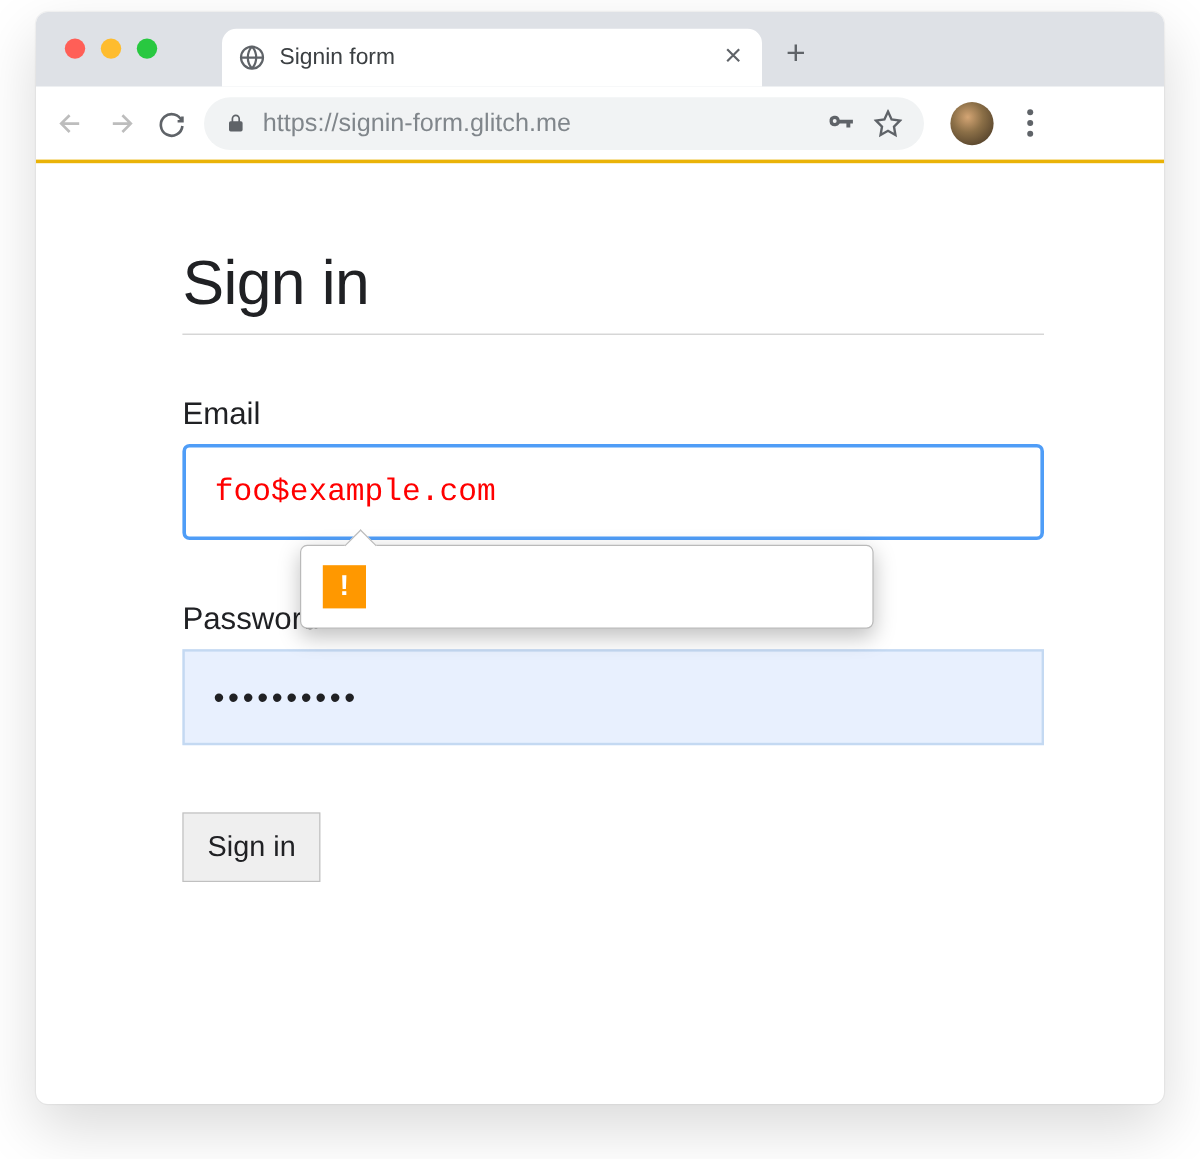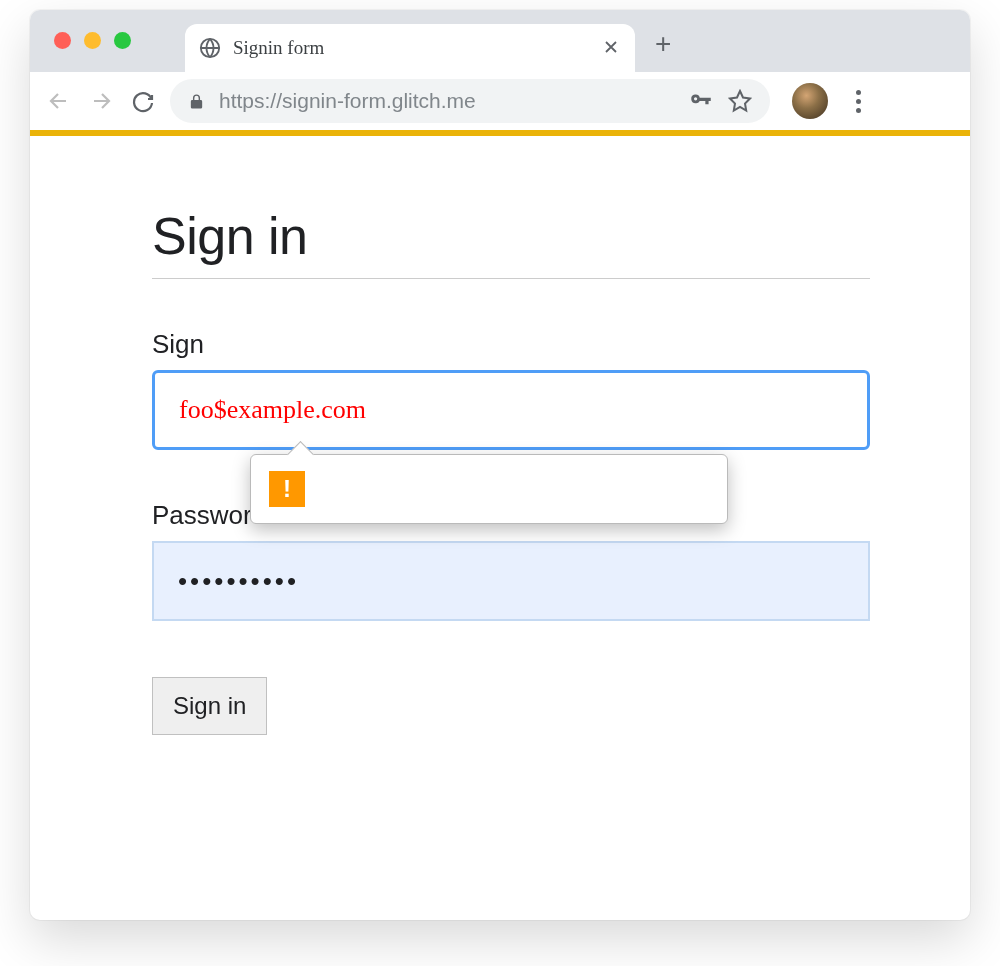--- a/index.html
+++ b/index.html
@@ -54,21 +54,20 @@
       left: 155px;
       bottom: 0;
       width: 450px;
       height: 48px;
       background: #ffffff;
       border-radius: 12px 12px 0 0;
       display: flex;
       align-items: center;
       padding: 0 14px;
       gap: 12px;
-      font-family: Liberation Serif, serif;
     }
     .tab-globe {
       color: #5f6368;
       display: flex;
     }
     .tab-title {
       font-size: 19px;
       color: #3c4043;
       flex: 1;
     }
@@ -82,21 +81,21 @@
       position: absolute;
       left: 625px;
       top: 18px;
       color: #5f6368;
       font-size: 28px;
       font-weight: 300;
     }
     .toolbar {
       height: 64px;
       background: #ffffff;
-      border-bottom: 6px solid #eab308;
+      border-bottom: 3px solid #eab308;
       display: flex;
       align-items: center;
       padding: 0 14px;
       gap: 12px;
     }
     .nav-btn {
       width: 30px;
       height: 30px;
       display: flex;
       align-items: center;
@@ -168,21 +167,21 @@
     .text-input {
       width: 100%;
       height: 80px;
       font-size: 26px;
       padding: 0 24px;
       border: 3px solid #4f9df7;
       border-radius: 6px;
       outline: none;
       color: #ff0000;
       background: #ffffff;
-      font-family: Liberation Serif, serif;
+      font-family: Liberation Mono, monospace;
     }
     .password-input {
       width: 100%;
       height: 80px;
       font-size: 26px;
       padding: 0 24px;
       border: 2px solid #c4d9f2;
       background: #e8f0fe;
       outline: none;
       color: #202124;
@@ -310,21 +309,21 @@
       <span></span>
         <span></span>
         <span></span>
     </div>
   </div>
 
   <div class="content">
     <h1 class="page-title">Sign in</h1>
 
     <div class="form-group">
-      <label class="form-label">Sign</label>
+      <label class="form-label">Email</label>
       <input class="text-input" type="text" value="foo$example.com" style="">
       
       <div class="tooltip">
         <div class="tooltip-icon">!</div>
       </div>
     </div>
 
     <div class="form-group" style="margin-top:50px">
       <label class="form-label">Password</label>
       <input class="password-input" type="text" value="••••••••••" style="">

